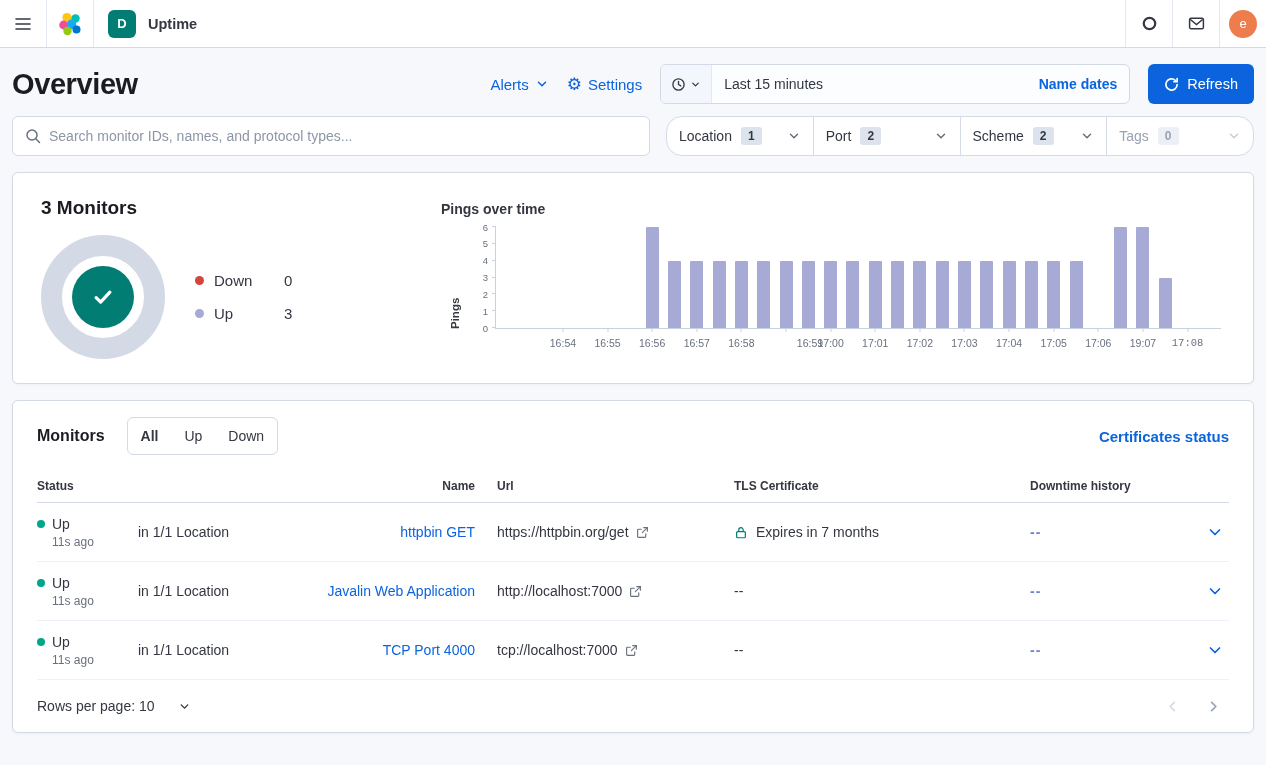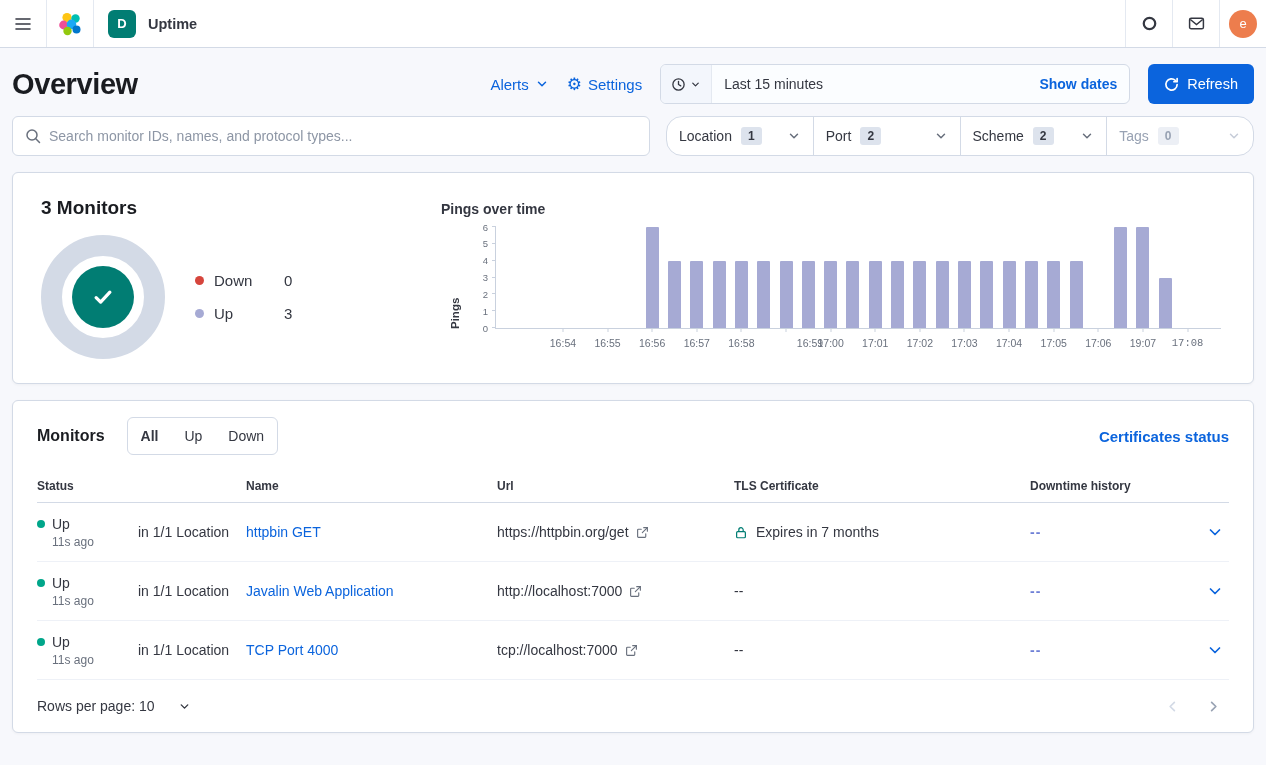--- a/index.html
+++ b/index.html
@@ -87,21 +87,21 @@
   .monitors-title{font-size:16px;font-weight:700;color:#1a1c21;}
   .filter-tabs{display:flex;border:1px solid var(--border);border-radius:6px;margin-left:22px;height:38px;overflow:hidden;background:#fff;}
   .ftab{padding:0 13px;display:flex;align-items:center;font-size:14px;cursor:pointer;}
   .ftab.selected{font-weight:700;}
   .cert-link{margin-left:auto;color:var(--blue);font-size:15px;font-weight:600;cursor:pointer;}
   .tbl{margin:10px 24px 0;}
   .thead{display:flex;border-bottom:1px solid var(--border);padding:10px 0 9px;font-size:12px;font-weight:700;color:#343741;}
   .trow{display:flex;align-items:center;border-bottom:1px solid var(--row-border);min-height:59px;}
   .c-status{width:101px;padding-right:10px;}
   .c-loc{width:108px;padding-right:10px;}
-  .c-name{width:251px;padding-right:22px;}
+  .c-name{width:251px;padding-right:22px;text-align:right;}
   .c-url{width:237px;padding-right:10px;display:flex;align-items:center;gap:7px;}
   .c-tls{width:296px;padding-right:10px;display:flex;align-items:center;gap:8px;}
   .c-down{width:135px;padding-right:10px;}
   .trow .c-down{color:#6e7fd6;font-weight:700;letter-spacing:1px;}
   .c-exp{margin-left:auto;width:40px;display:flex;justify-content:flex-end;padding-right:6px;}
   .status-line{display:flex;align-items:center;gap:7px;}
   .status-dot{width:8px;height:8px;border-radius:50%;background:#00a68a;flex:none;}
   .ago{font-size:12px;color:var(--subtext);margin:3px 0 0 15px;}
   .name-link{color:var(--blue);cursor:pointer;}
   .exp-btn{cursor:pointer;color:var(--blue);}
@@ -173,21 +173,21 @@
         <div class="dp-quick">
           <svg width="15" height="15" viewBox="0 0 16 16">
               <circle cx="8" cy="8" r="6" fill="none" stroke="#343741" stroke-width="1.4"></circle>
               <path d="M8 4.6V8l2.4 1.5" fill="none" stroke="#343741" stroke-width="1.4" stroke-linecap="round"></path>
             </svg>
           <svg width="11" height="11" viewBox="0 0 16 16">
               <path d="M4 6l4 4 4-4" fill="none" stroke="#343741" stroke-width="1.8" stroke-linecap="round" stroke-linejoin="round"></path>
             </svg>
         </div>
         <div class="dp-value">Last 15 minutes</div>
-        <div class="dp-show">Show dates</div>
+        <div class="dp-show">Name dates</div>
       </div>
       <button class="btn-primary">
         <svg width="15" height="15" viewBox="0 0 16 16">
             <path d="M14 8A6 6 0 1 1 12.24 3.76" fill="none" stroke="#fff" stroke-width="1.8" stroke-linecap="round"></path>
             <path d="M14 1.6V5h-3.4" fill="none" stroke="#fff" stroke-width="1.8" stroke-linecap="round" stroke-linejoin="round"></path>
           </svg>
         <span>Refresh</span>
       </button>
     </div>
   </div>

